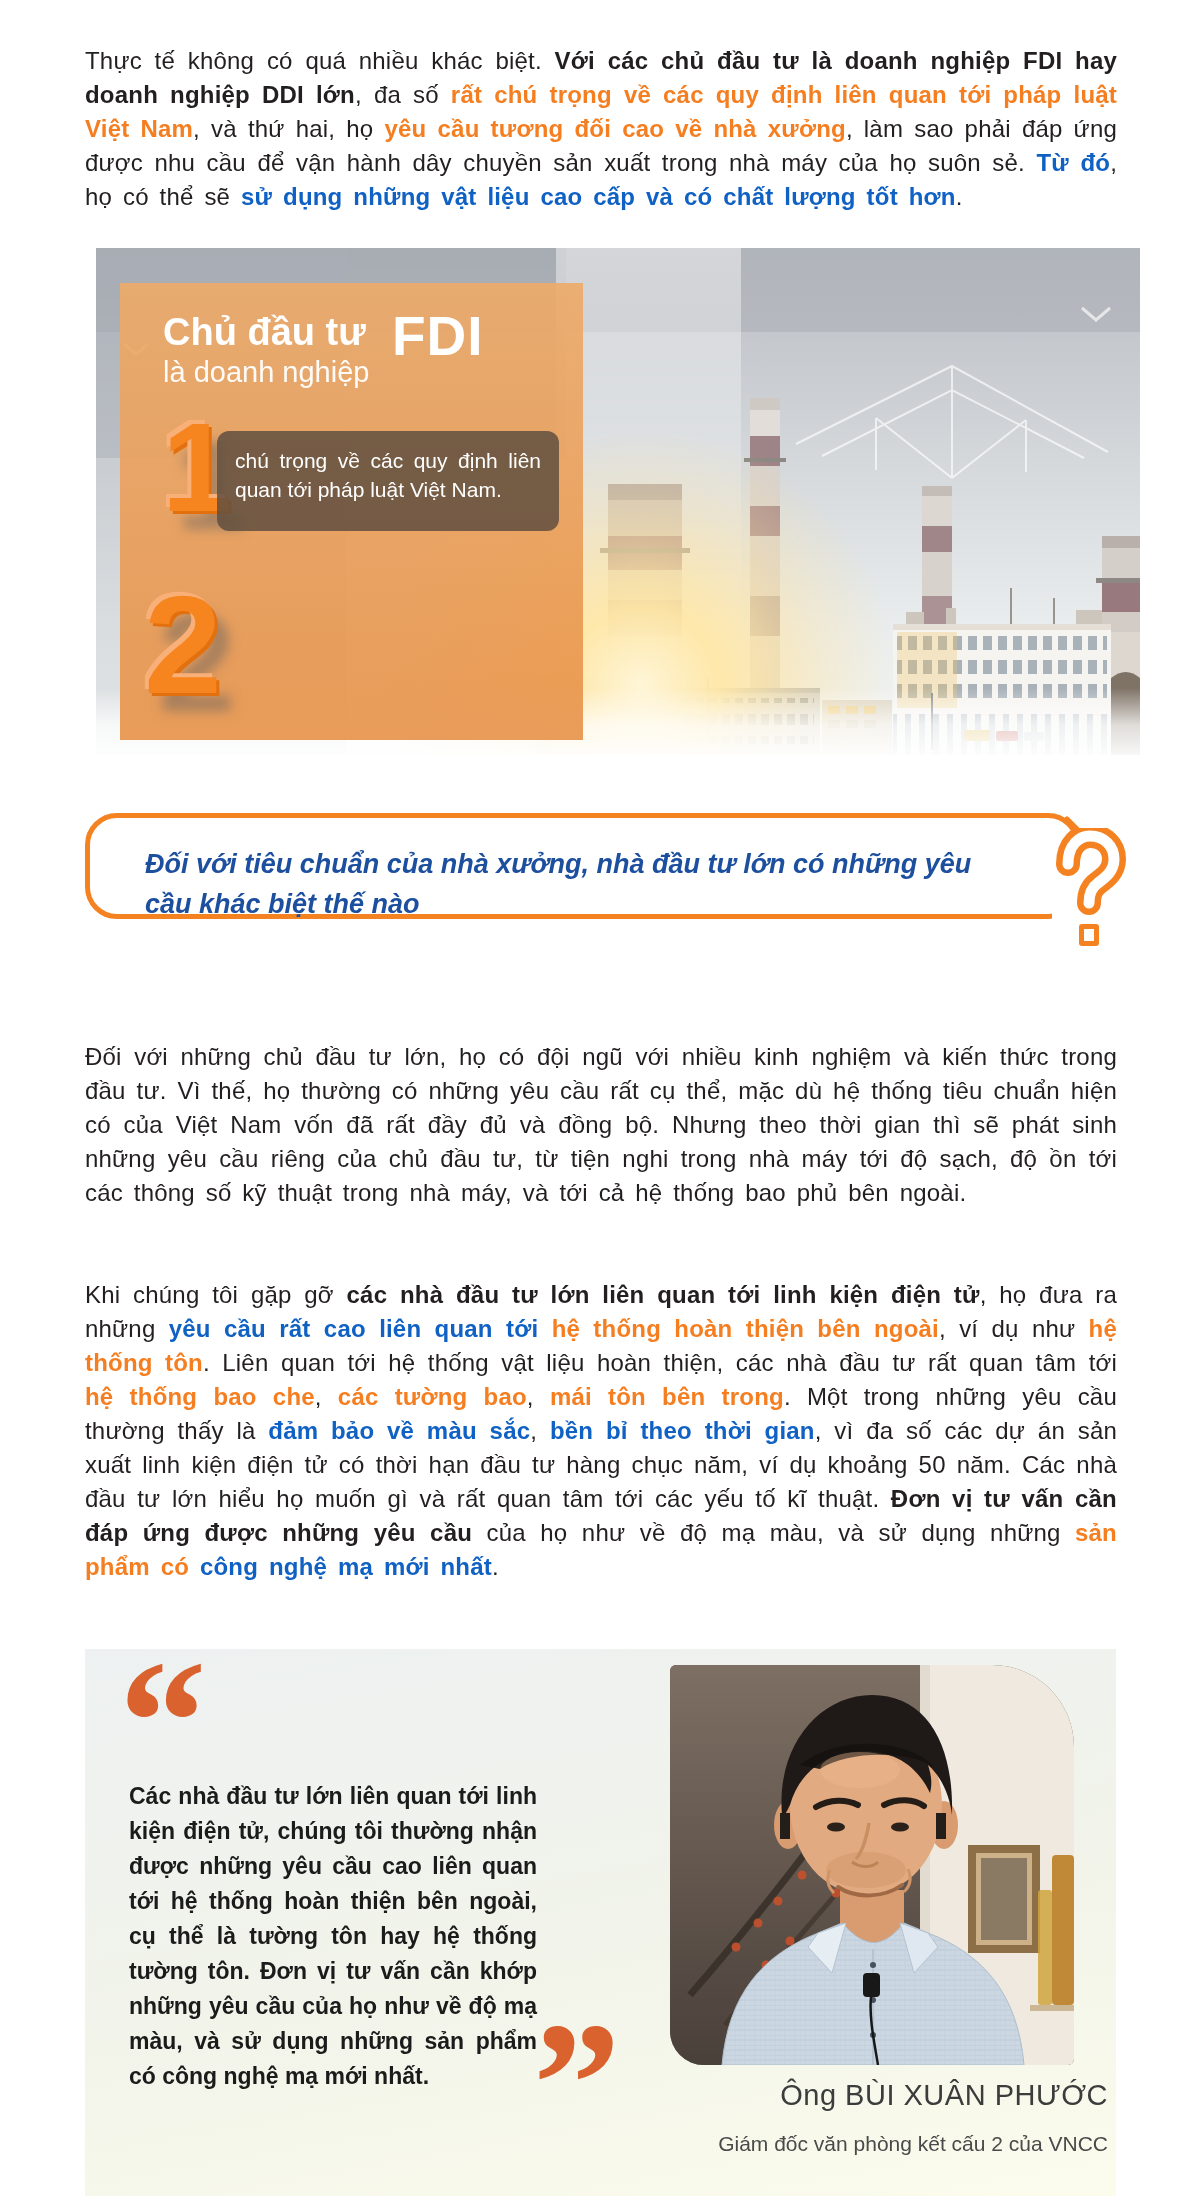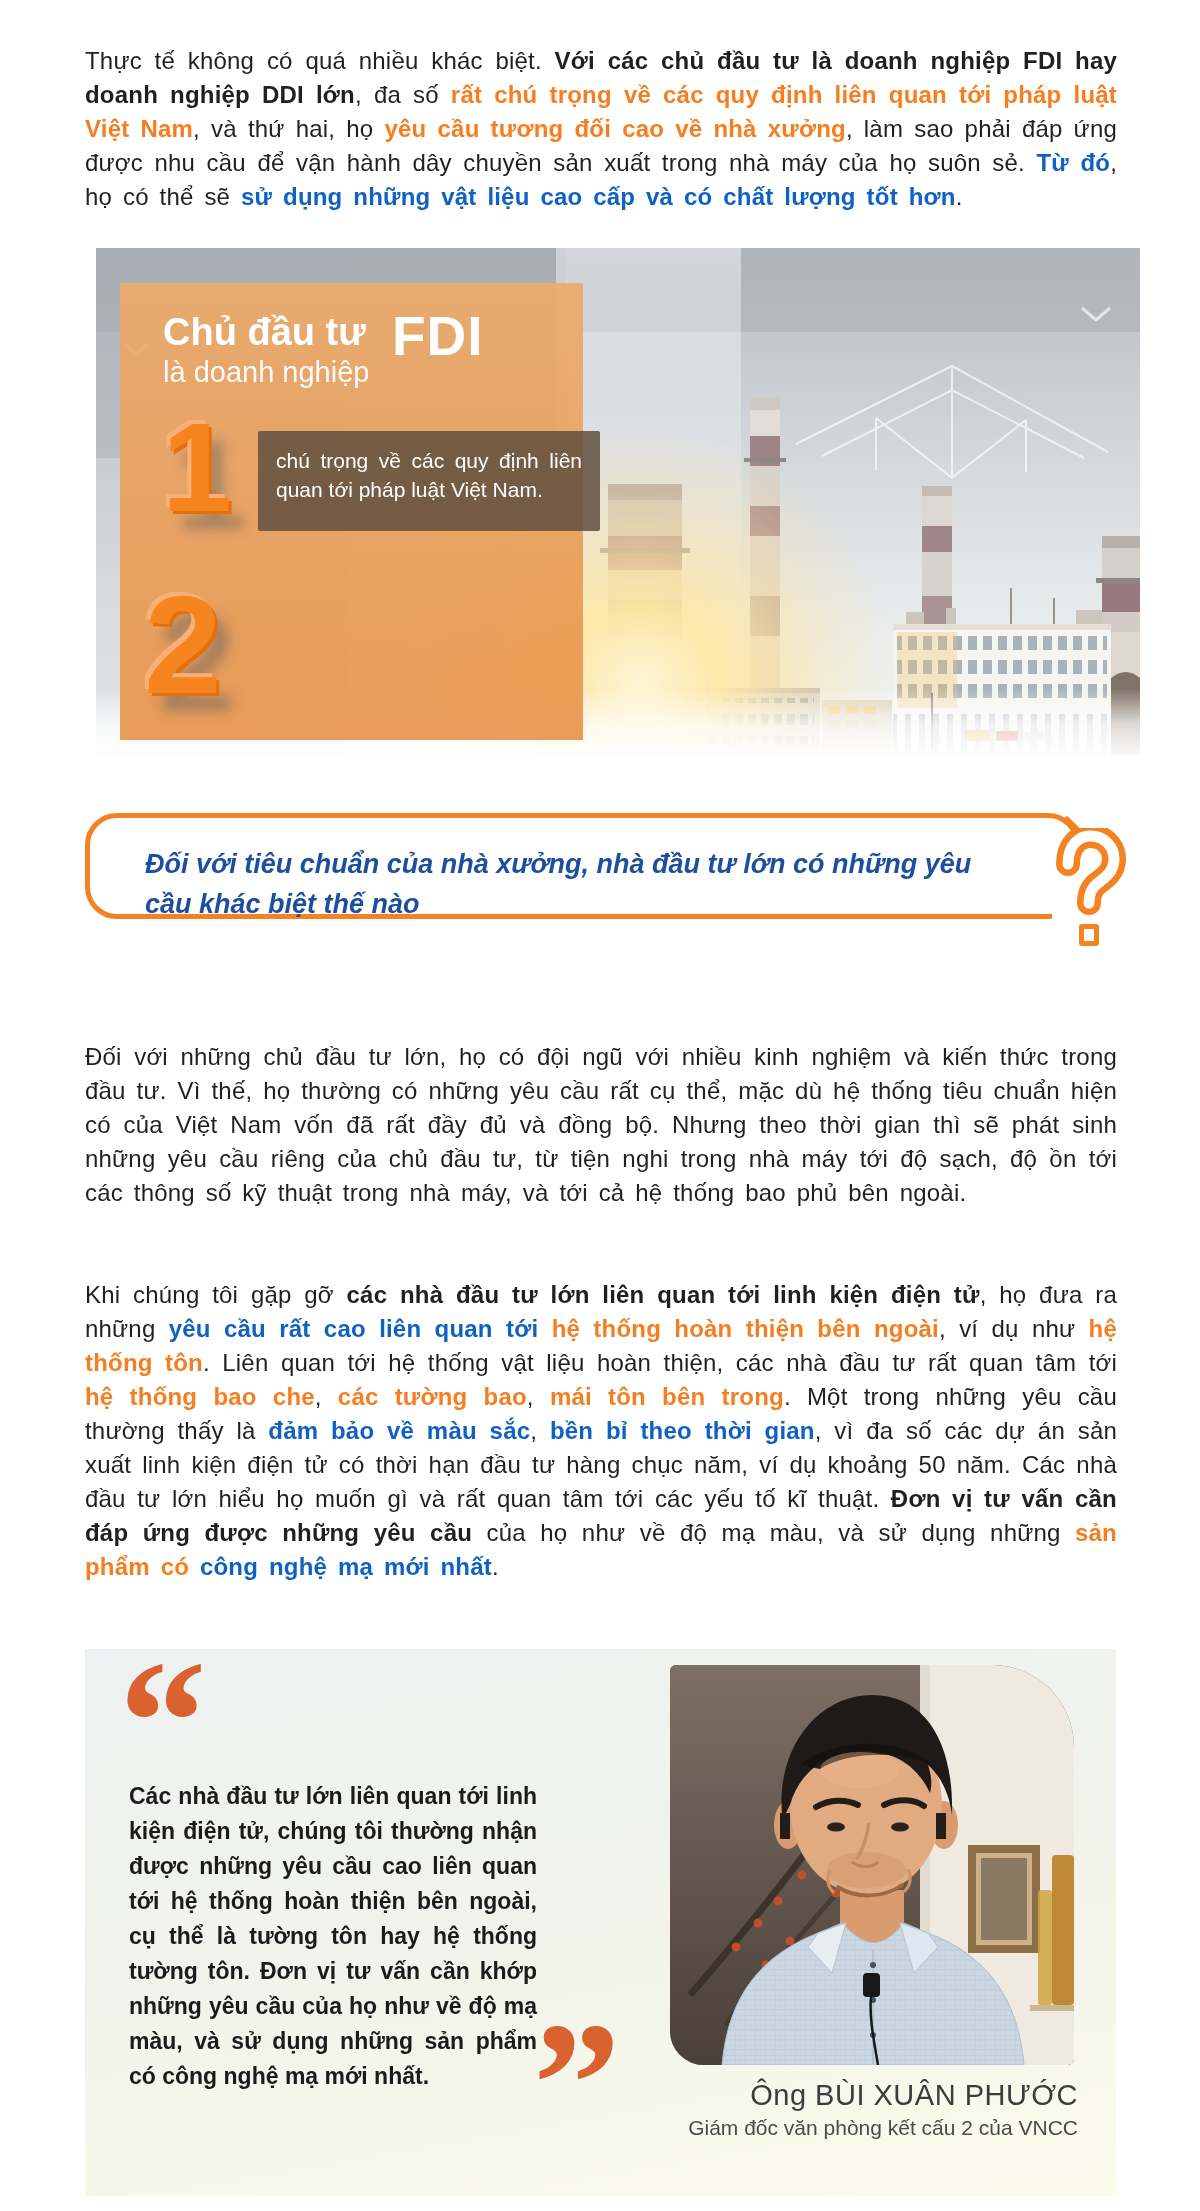--- a/index.html
+++ b/index.html
@@ -33,21 +33,21 @@
   .badge{position:absolute;left:272px;top:26px;color:#fff;font-size:55px;font-weight:700;letter-spacing:1px;line-height:1;}
   .num{
     position:absolute;font-weight:700;color:var(--number-orange,#f6841f);line-height:1;
     text-shadow:-4px -4px 0 #f9b078, 3px 3px 0 #e2700f, 14px 18px 12px rgba(105,100,95,.5);
   }
   #num1{left:42px;top:122px;font-size:126px;}
   #num2{left:24px;top:292px;font-size:140px;}
   .ibox{
     position:absolute;left:97px;width:342px;box-sizing:border-box;
     background:rgba(96,79,63,.85);color:#fff;padding:15px 18px;
-    text-align:justify;font-size:21px;line-height:29px;border-radius:2px;margin-left:41px;
+    text-align:justify;font-size:21px;line-height:29px;border-radius:12px;
   }
   #box1{top:148px;min-height:100px;}
   #box2{top:298px;min-height:160px;}
 
   
   .qbox{
     position:absolute;left:85px;top:813px;width:995px;height:106px;box-sizing:border-box;
     border:5px solid var(--question-border,#f58220);border-radius:32px;background:#fff;
   }
   .qtext{
@@ -72,23 +72,23 @@
   .qclose{left:448px;top:348px;}
   .qtxt{
     position:absolute;left:44px;top:130px;width:408px;
     font-size:23px;font-weight:700;line-height:35px;text-align:justify;color:#1b1b1b;
   }
   .pphoto{
     position:absolute;left:585px;top:16px;width:404px;height:400px;
     border-radius:6px 82px 6px 34px;overflow:hidden;background:#6b5d52;
   }
   .pphoto svg{display:block;width:100%;height:100%;}
-  .pcap{position:absolute;left:515px;top:430px;width:478px;text-align:right;color:#3c3c3c;}
+  .pcap{position:absolute;left:545px;top:430px;width:478px;text-align:right;color:#3c3c3c;}
   .pcap .nm{font-size:29px;letter-spacing:.5px;}
-  .pcap .rl{font-size:21px;margin-top:4px;color:#4a4a4a;}
+  .pcap .rl{font-size:21px;margin-top:20px;color:#4a4a4a;}
 </style>
 </head>
 <body>
 
 <div class="page">
 
   <p class="para" id="para1"><span class="s-n">Thực tế không có quá nhiều khác biệt. </span><span class="s-b">Với các chủ đầu tư là doanh nghiệp FDI hay doanh nghiệp DDI lớn</span><span class="s-n">, đa số </span><span class="s-o">rất chú trọng về các quy định liên quan tới pháp luật Việt Nam</span><span class="s-n">, và thứ hai, họ </span><span class="s-o">yêu cầu tương đối cao về nhà xưởng</span><span class="s-n">, làm sao phải đáp ứng được nhu cầu để vận hành dây chuyền sản xuất trong nhà máy của họ suôn sẻ. </span><span class="s-bl">Từ đó</span><span class="s-n">, họ có thể sẽ </span><span class="s-bl">sử dụng những vật liệu cao cấp và có chất lượng tốt hơn</span><span class="s-n">.</span></p>
 
   <div class="figure">
     <svg class="factory" viewBox="0 0 1044 507" preserveAspectRatio="none">

